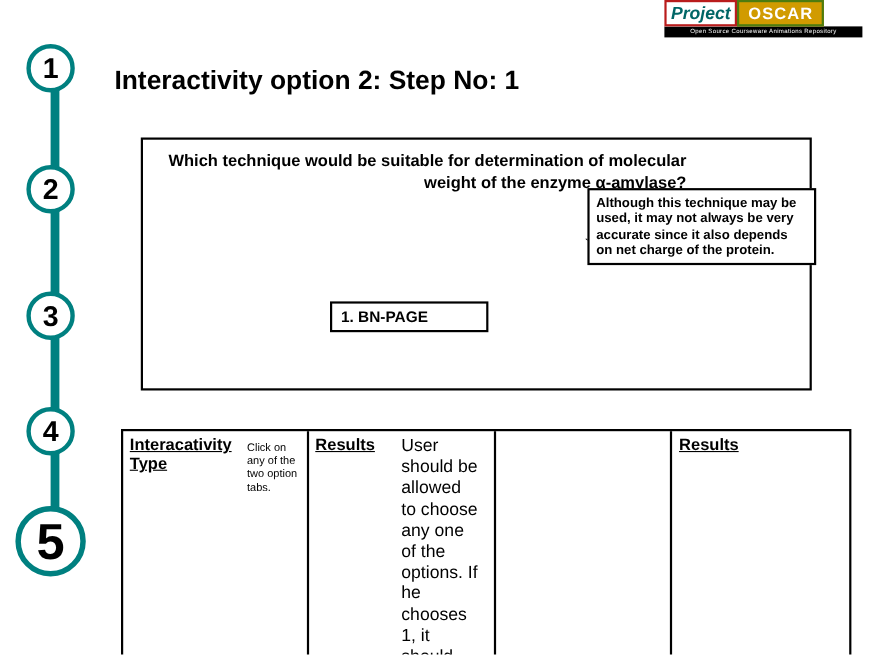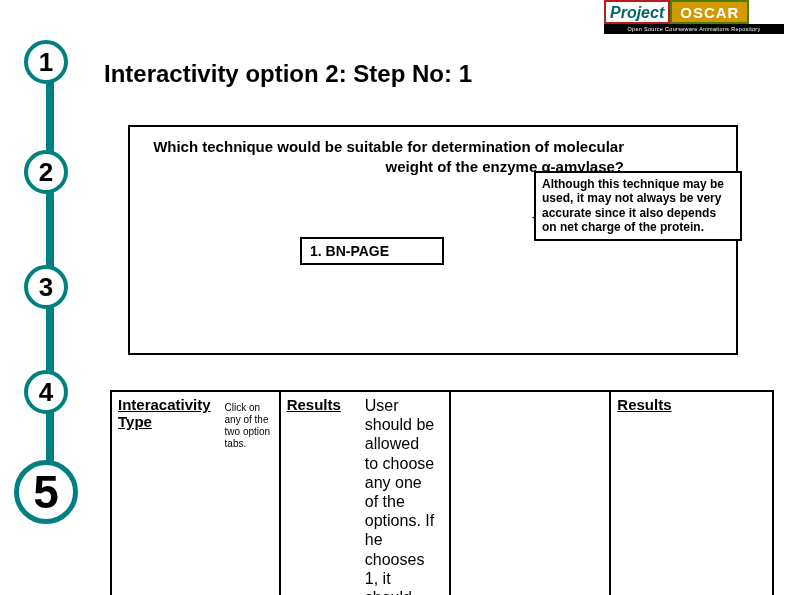--- a/index.html
+++ b/index.html
@@ -151,20 +151,21 @@
     width: 144px;
     height: 28px;
     border: 2px solid #000;
     background: #fff;
     font-size: 14px;
     font-weight: bold;
     display: flex;
     align-items: center;
     padding-left: 8px;
     cursor: pointer;
+    margin-top: 37px;
   }
 
   .table-box {
     position: absolute;
     top: 390px;
     left: 110px;
     width: 664px;
     border: 2px solid #000;
     display: flex;
   }

